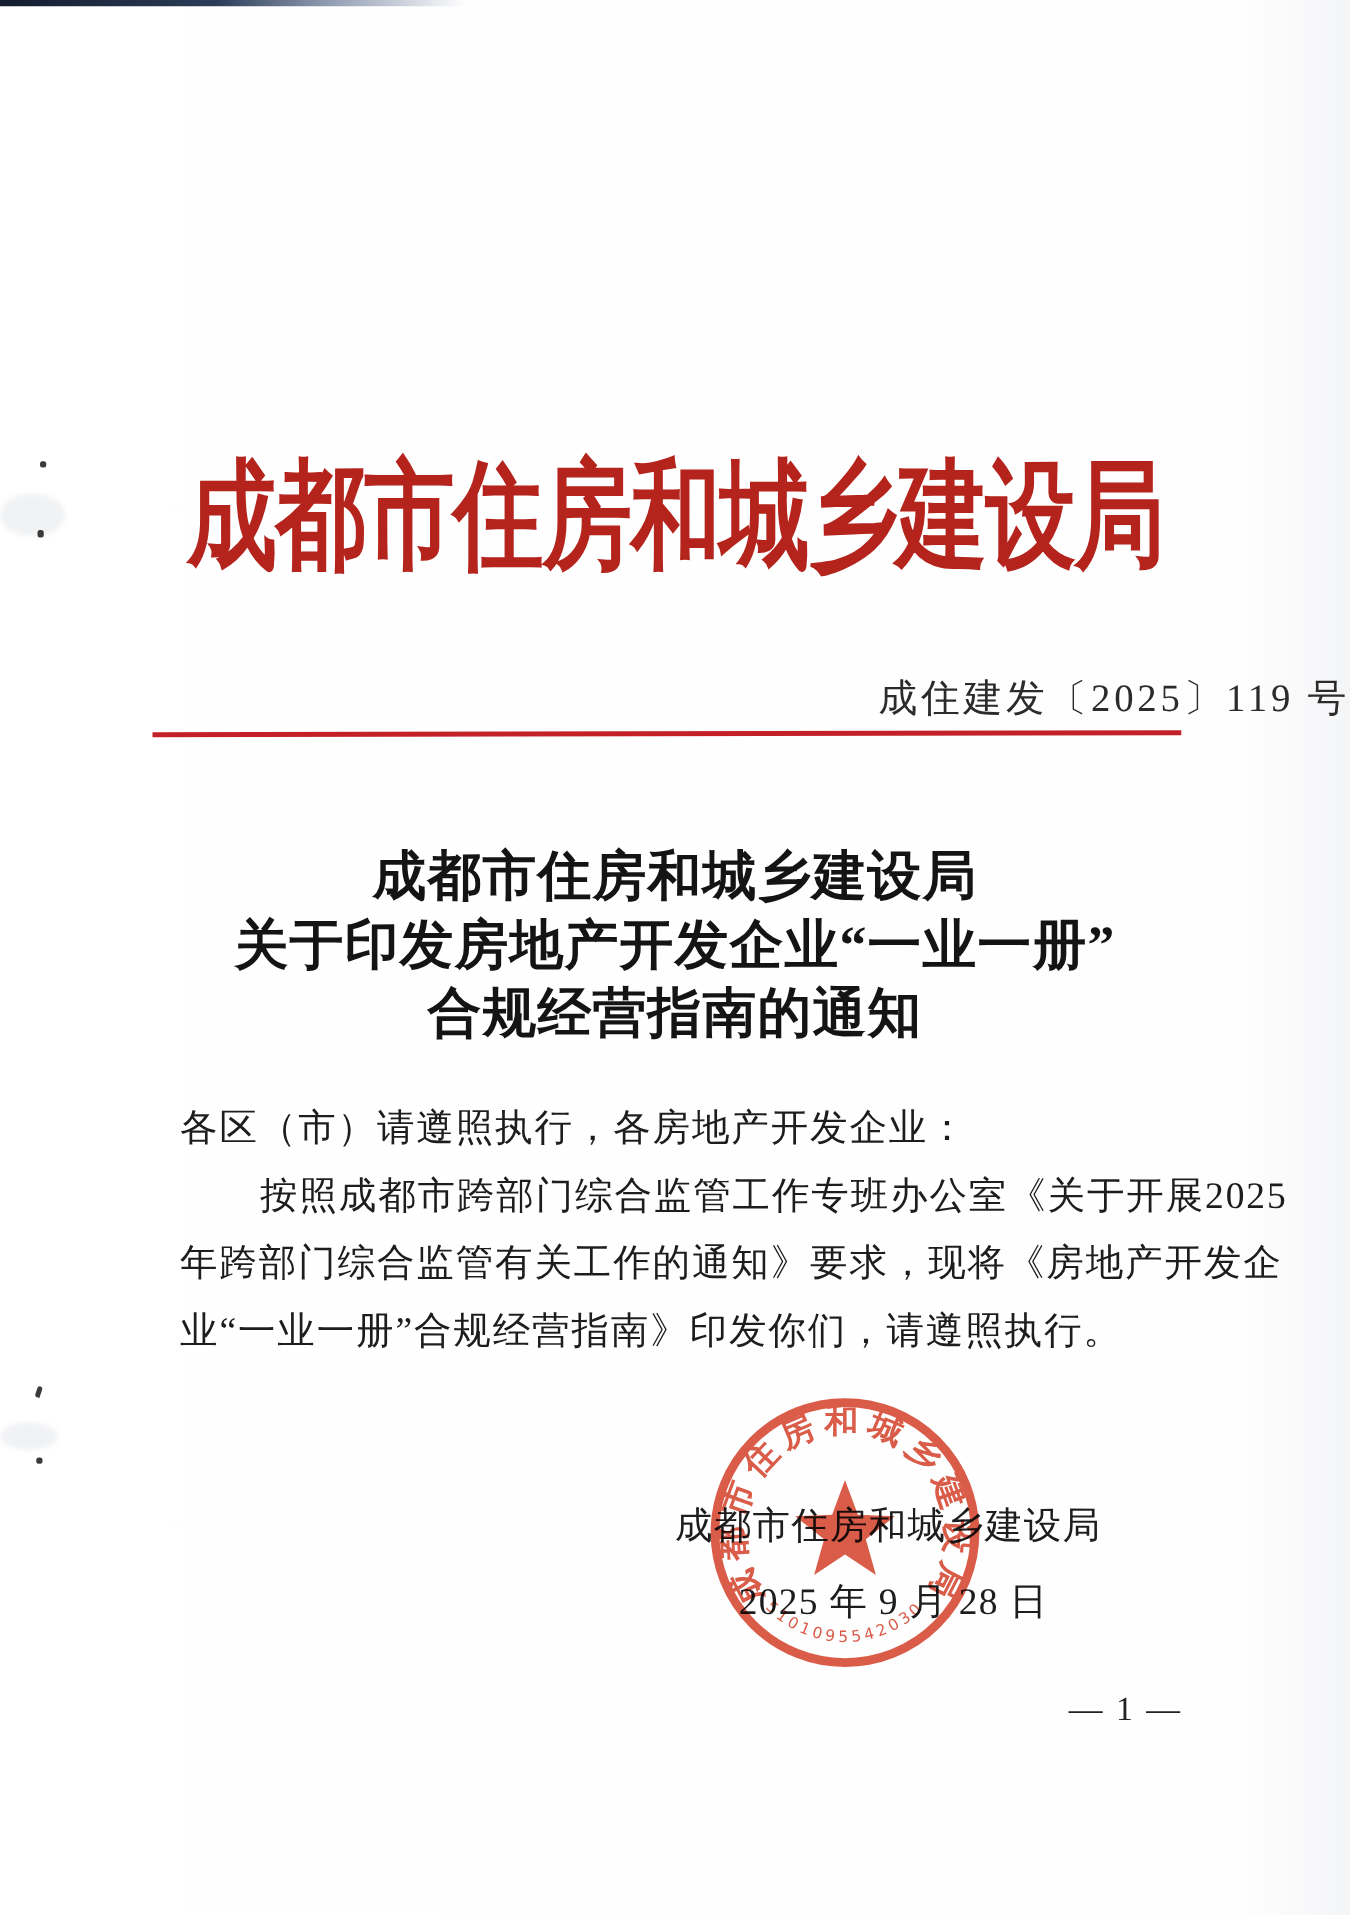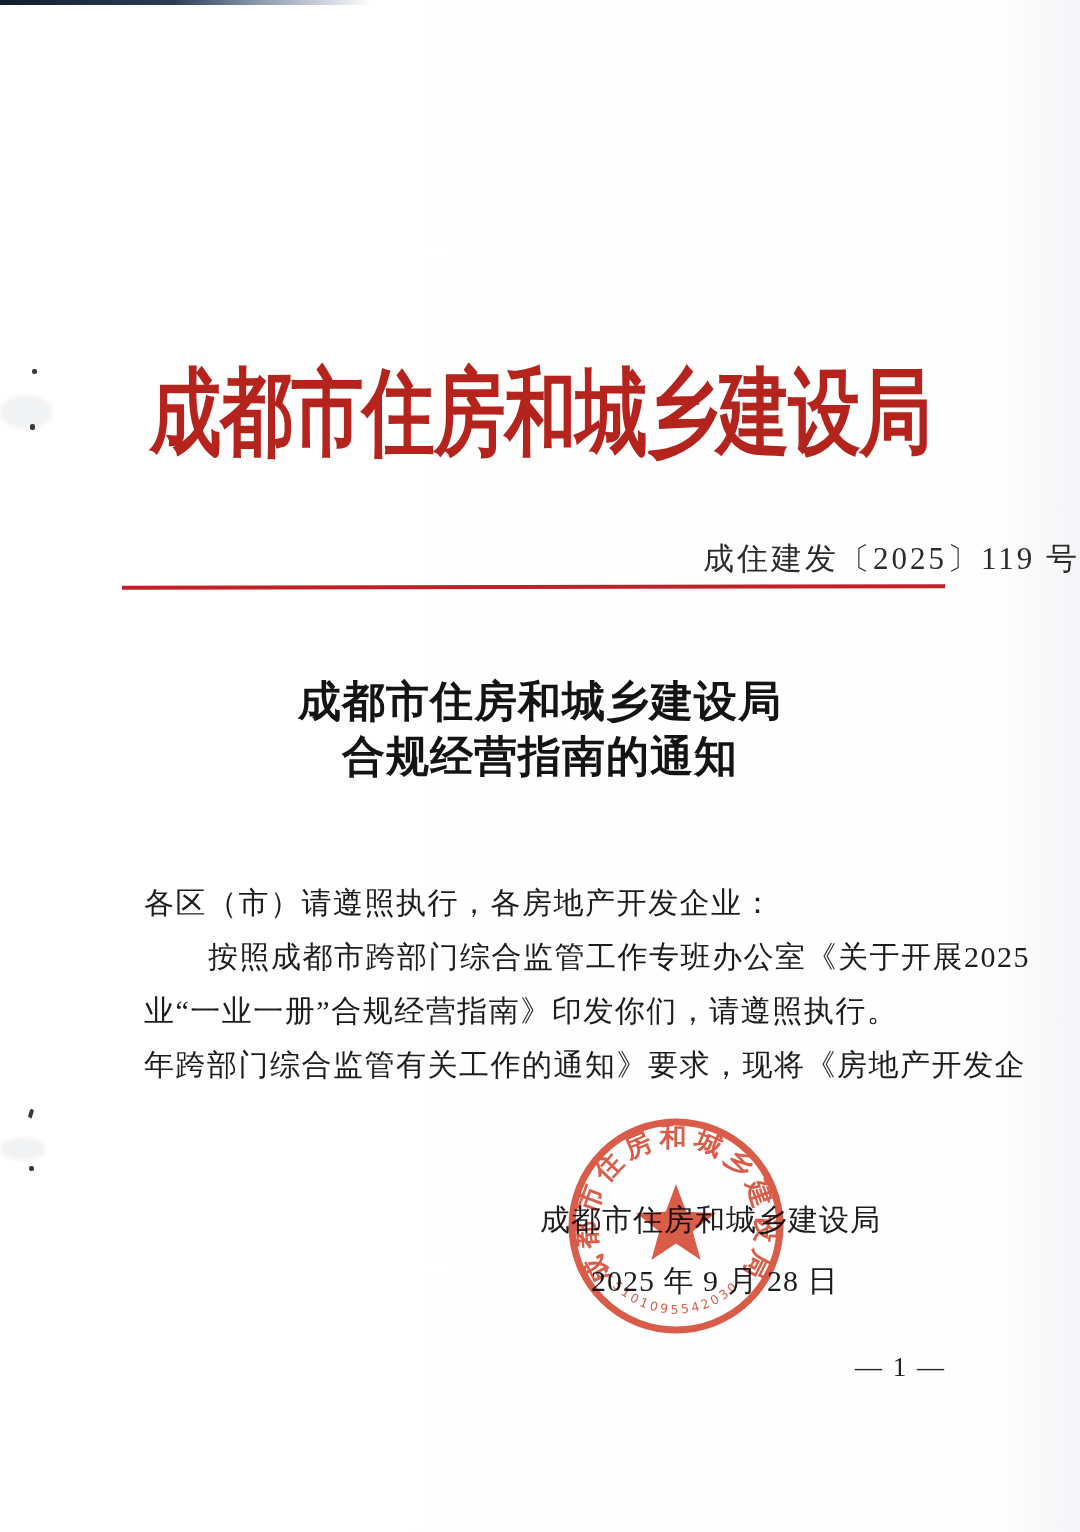--- a/index.html
+++ b/index.html
@@ -150,28 +150,29 @@
   <div class="speck" style="top:1166px; left:29px; width:5px; height:5px;"></div>
 
   <div class="masthead">成都市住房和城乡建设局</div>
 
   <div class="doc-number">成住建发〔2025〕119 号</div>
 
   <div class="red-rule"></div>
 
   <div class="doc-title">
     <div>成都市住房和城乡建设局</div>
+    <div>关于印发房地产开发企业“一业一册”</div>
     <div>合规经营指南的通知</div>
   </div>
 
   <div class="body-text">
     <div class="line">各区（市）请遵照执行，各房地产开发企业：</div>
     <div class="line indent">按照成都市跨部门综合监管工作专班办公室《关于开展2025</div>
+    <div class="line">年跨部门综合监管有关工作的通知》要求，现将《房地产开发企</div>
     <div class="line">业“一业一册”合规经营指南》印发你们，请遵照执行。</div>
-    <div class="line">年跨部门综合监管有关工作的通知》要求，现将《房地产开发企</div>
   </div>
 
   <div class="sig-org">成都市住房和城乡建设局</div>
   <div class="sig-date">2025 年 9 月 28 日</div>
 
   <svg class="seal" viewBox="-115 -115 230 230" aria-hidden="true">
     <defs>
       <path id="sealTopArc" d="M -60,55 A 81,81 0 1 1 60,55" fill="none"></path>
       <path id="sealBottomArc" d="M -62,62 A 88,88 0 0 0 62,62" fill="none"></path>
     </defs>

